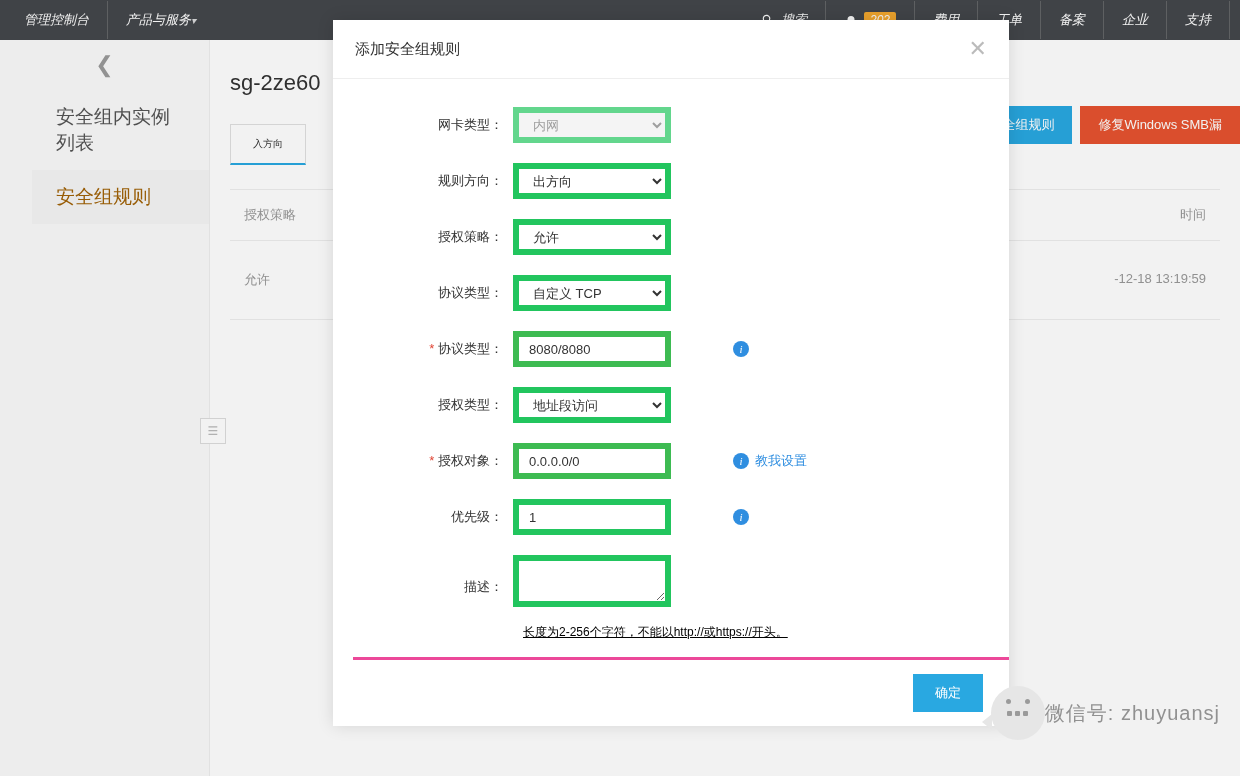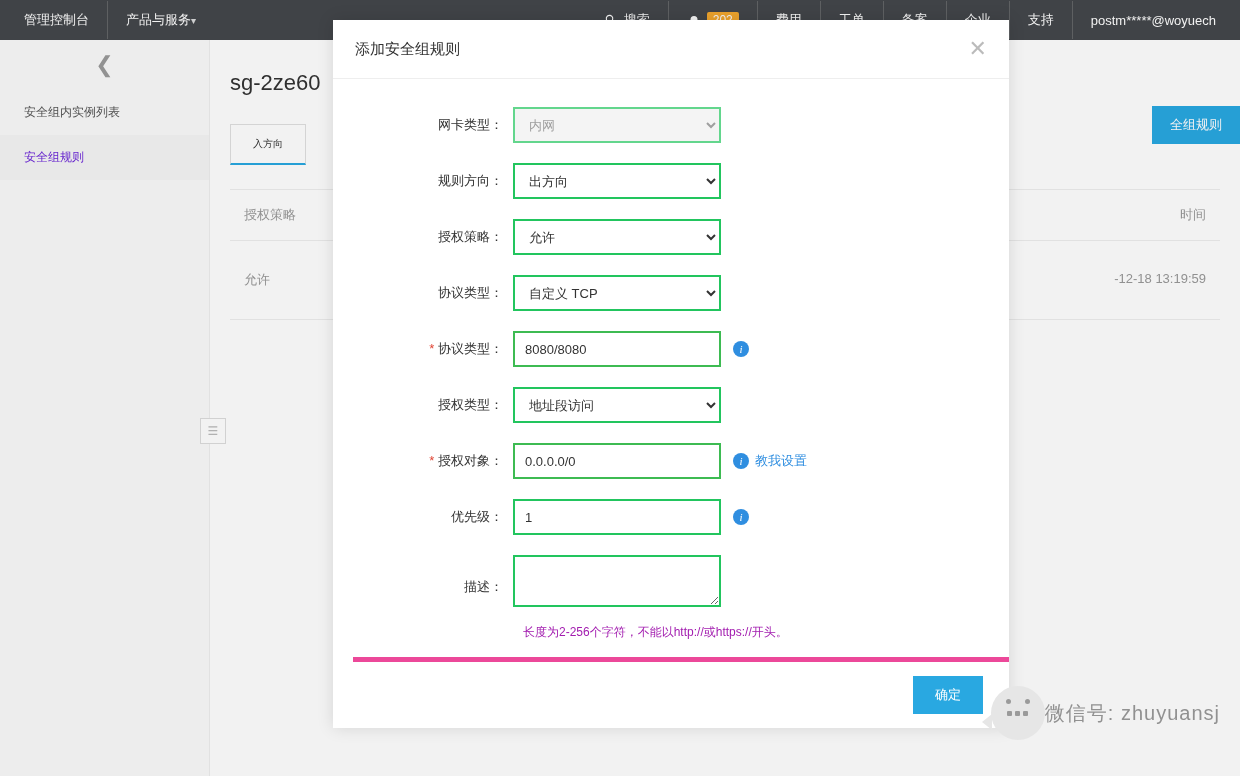--- a/index.html
+++ b/index.html
@@ -1,32 +1,32 @@
 <!DOCTYPE html>
 <html><head>
 <meta charset="utf-8">
 <style>
   * { box-sizing: border-box; margin: 0; padding: 0; font-family: "Helvetica Neue", Arial, "PingFang SC", "Microsoft YaHei", sans-serif; }
   body { width: 1240px; height: 776px; overflow: hidden; background: #f5f5f5; position: relative; font-size: 13px; color: #333; }
 
   
-  .topnav { height: 40px; background: #44474b; display: flex; align-items: center; color: #fff; font-size: 13px; padding: 0 8px; }
+  .topnav { height: 40px; background: #44474b; display: flex; align-items: center; color: #fff; font-size: 13px; padding: 0 8px; font-style: italic; }
   .topnav .item { padding: 0 16px; height: 40px; display: flex; align-items: center; }
   .topnav .sep   { width: 1px; height: 38px; background: #646668; margin: 0 2px; }
   .topnav .gap  { flex: 1; }
   .topnav .search-group { display: flex; align-items: center; gap: 6px; }
   .topnav .badge { background: #f7aa2f; color: #fff; border-radius: 2px; padding: 1px 6px; font-size: 12px; margin-left: 6px; }
   .drop-caret::after { content: " \25BE"; font-size: 10px; opacity:.8; }
 
   
   .main { position: absolute; top: 40px; left:0; right:0; bottom:0; display:flex; }
   .leftcol { width: 210px; background: #fafafa; border-right: 1px solid #eee; }
   .back { height: 50px; display:flex; align-items:center; justify-content:center; font-size: 22px; color:#9a9a9a; }
-  .leftcol .sideitem { padding: 14px 24px; font-size: 12px; color: #555; }
-  .leftcol .sideitem.active { background: #f5f5f5; color: #6d28d9; }
+  .leftcol .sideitem { padding: 14px 24px; font-size: 19px; color: #555; margin-left: 32px; }
+  .leftcol .sideitem.active { background: #f5f5f5; color: #a16207; }
 
   .content { flex:1; background: #fff; padding: 30px 20px; position: relative; }
   .pagetitle { font-size: 22px; color:#333; font-weight: 400; }
 
   .btnrow { position:absolute; top:66px; right:0; display:flex; gap:8px; }
   .btn { padding: 10px 18px; color:#fff; font-size:13px; border:none; }
   .btn.blue { background:#29a8e1; }
   .btn.orange { background:#e65330; }
 
   .tabbar { margin-top: 28px; }
@@ -41,29 +41,29 @@
   .overlay { position:absolute; inset:0; background: rgba(0,0,0,0.05); }
   .modal { position:absolute; left:333px; top:20px; width:676px; background:#fff; box-shadow: 0 0 16px rgba(0,0,0,.12); }
   .modal-hd { padding: 18px 22px; border-bottom:1px solid #eee; font-size: 15px; display:flex; align-items:center; justify-content:space-between; }
   .modal-hd .close { color:#bbb; font-size: 22px; cursor:pointer; line-height: 1; }
   .modal-bd { padding: 28px 16px 6px 30px; }
   .frow { display:flex; align-items:center; margin-bottom: 20px; }
   .flabel { width: 150px; text-align:right; color:#333; font-size: 13px; padding-right: 10px; }
   .req::before { content:"* "; color:#e04535; }
   .fctrl { width: 192px; }
   select, input[type=text], textarea {
-    width: 208px; height: 36px; border:2px solid #22c55e; padding: 0 10px; font-size: 13px; color:#333; background:#fff;
+    width: 158px; height: 36px; border:6px solid #22c55e; padding: 0 10px; font-size: 13px; color:#333; background:#fff;
   }
   select:disabled { background:#f0f0f0; color:#777; }
   textarea { height: 52px; padding: 8px 10px; }
   .green-border { border-color:#3dbb52 !important; }
   .info-i { display:inline-flex; width:16px; height:16px; border-radius:50%; background:#2f8ee0; color:#fff; font-size:11px; align-items:center; justify-content:center; font-style: italic; font-family: Georgia, serif; margin-left: 28px; }
   .teach { color:#2f8ee0; font-size:13px; margin-left: 6px; }
-  .hint { font-size:12px; color:#a21caf; margin-left: 160px; margin-top:-6px; margin-bottom: 10px; }
-  .modal-ft { border-top:5px solid #ec4899; padding: 14px 26px; display:flex; justify-content:flex-end;margin-left:20px; }
+  .hint { font-size:12px; color:#000000; margin-left: 160px; margin-top:-6px; margin-bottom: 10px; text-decoration: underline; }
+  .modal-ft { border-top:3px solid #ec4899; padding: 14px 26px; display:flex; justify-content:flex-end;margin-left:20px; }
   .okbtn { background:#29a8e1; color:#fff; border:none; padding: 10px 22px; font-size:13px; }
 
   
   .wm { position:absolute; right: 20px; bottom: 36px; display:flex; align-items:center; color:#919191; font-size: 20px; letter-spacing: 1px; pointer-events:none; }
   .wm .avatar { width:54px; height:54px; border-radius:50%; background:#e6e6e6; display:flex; align-items:center; justify-content:center; position:relative; }
   .wm .avatar .spk { position:absolute; left:-9px; bottom:10px; width:0; height:0; border-top:8px solid transparent; border-bottom:8px solid transparent; border-right:10px solid #e6e6e6; }
   .wm .avatar .dots { display:flex; gap:3px; }
   .wm .avatar .dots span { width:5px; height:5px; background:#9a9a9a; border-radius:1px; display:block; }
   .wm .avatar .eye { position:absolute; top:13px; width:5px; height:5px; background:#9a9a9a; border-radius:50%; }
   .wm .avatar .eye.l { left:15px; } .wm .avatar .eye.r { right:15px; }
@@ -95,35 +95,35 @@
   <div class="item">费用</div>
   <div class="sep"></div>
   <div class="item">工单</div>
   <div class="sep"></div>
   <div class="item">备案</div>
   <div class="sep"></div>
   <div class="item">企业</div>
   <div class="sep"></div>
   <div class="item">支持</div>
   <div class="sep"></div>
-  <div class="item">postm*****@woyuech</div>
 </div>
 
 <div class="main">
   <div class="leftcol">
     <div class="back">❮</div>
     <div class="sideitem">安全组内实例列表</div>
     <div class="sideitem active">安全组规则</div>
   </div>
 
   <div class="content">
     <div class="pagetitle">sg-2ze60</div>
 
     <div class="btnrow">
       <button class="btn blue">全组规则</button>
+      <button class="btn orange">修复Windows SMB漏</button>
     </div>
 
     <div class="tabbar">
       <div class="tab">入方向</div>
     </div>
 
     <div class="tablehdr">
       <span>授权策略</span>
       <span>时间</span>
     </div>

